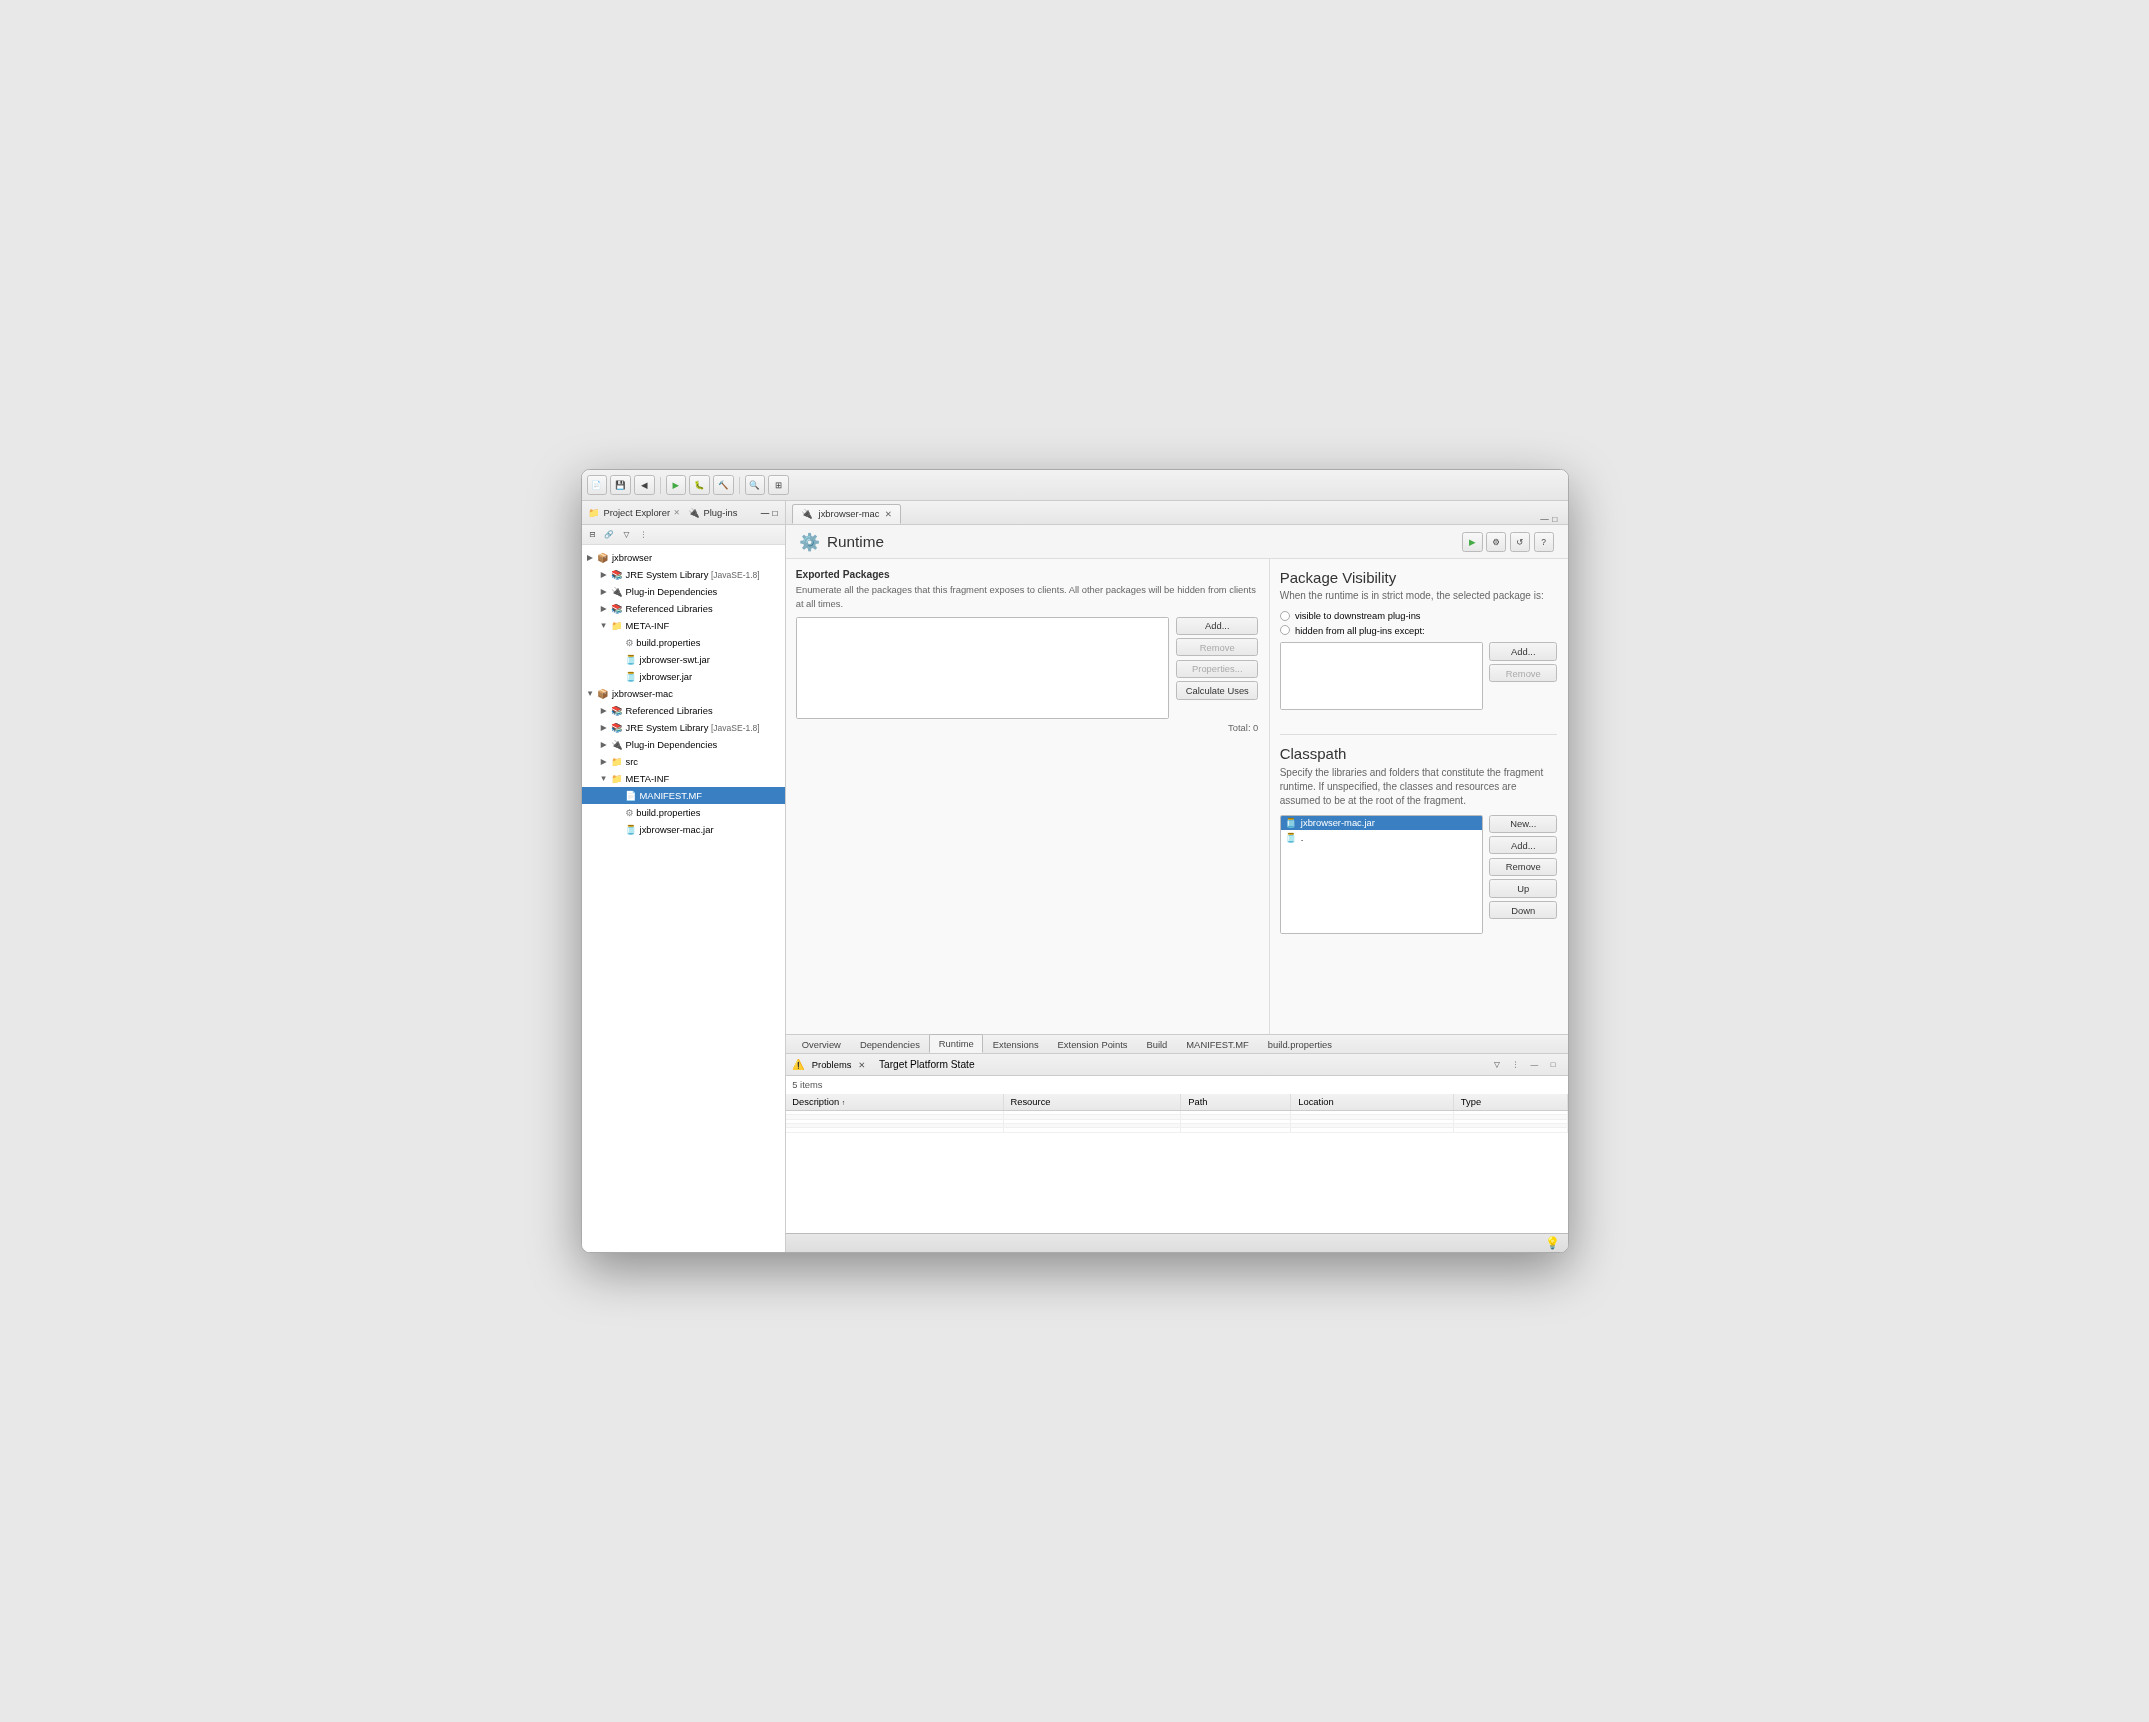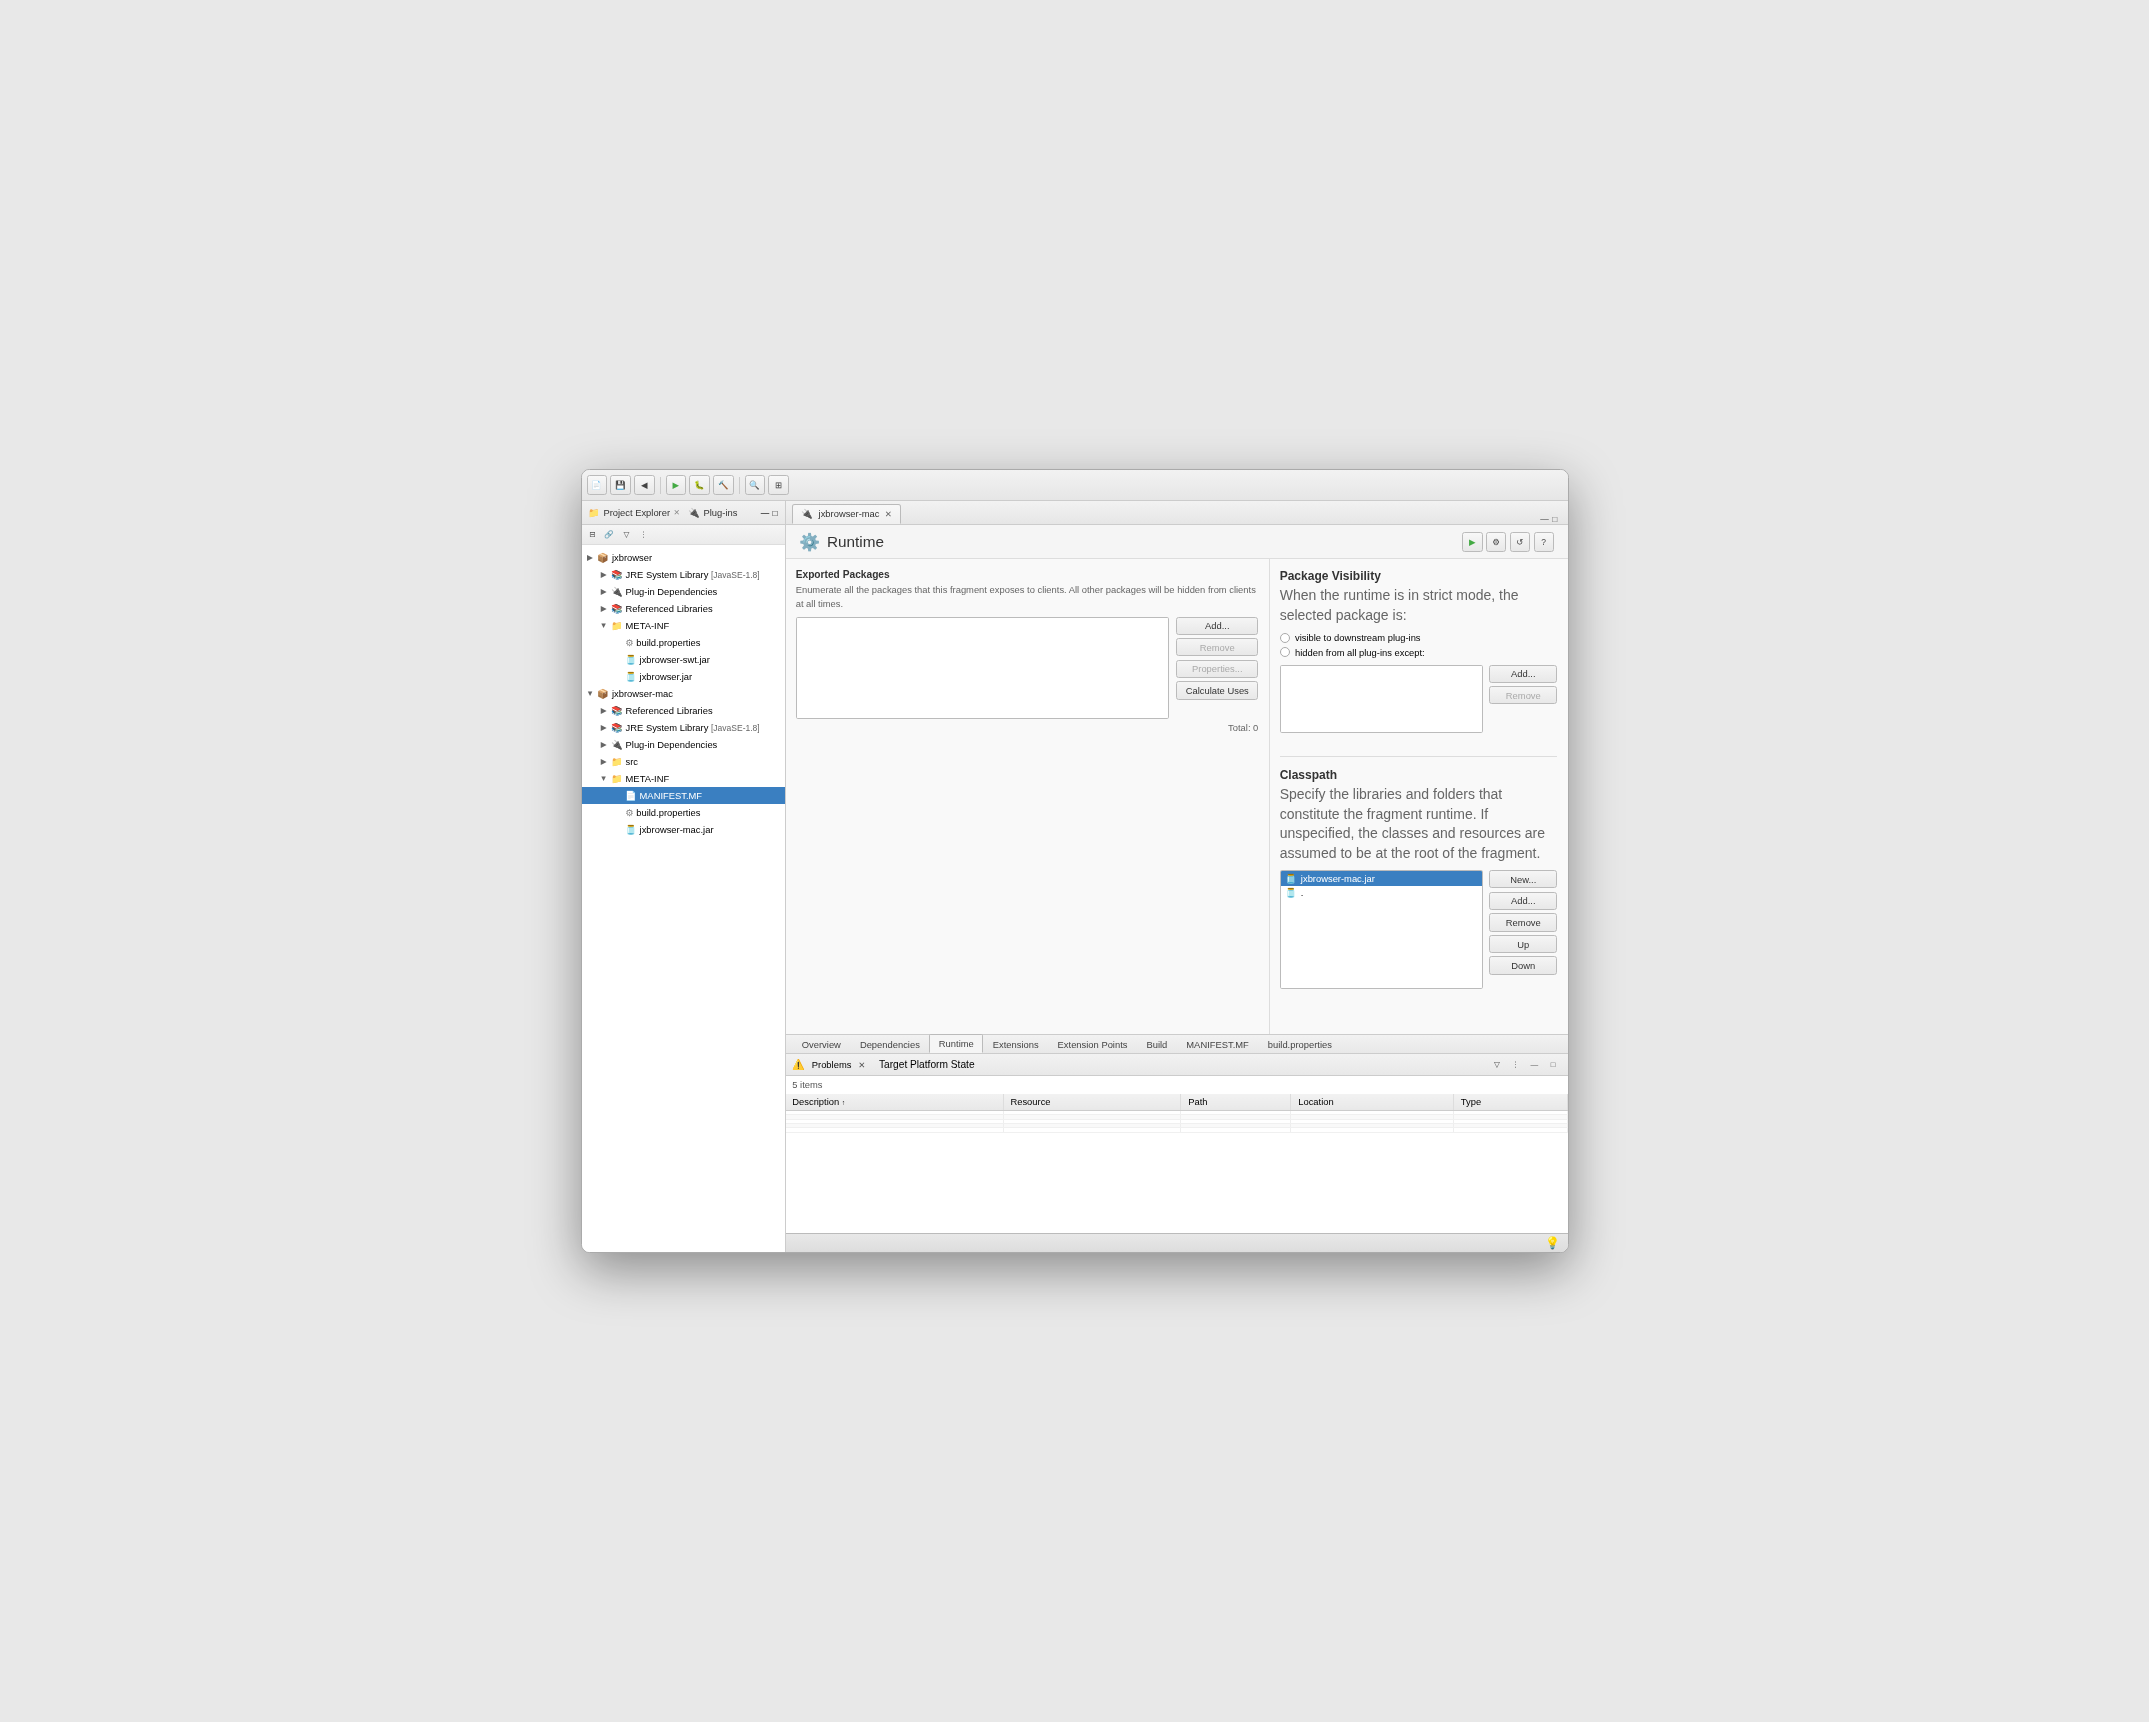--- a/index.html
+++ b/index.html
@@ -236,25 +236,25 @@
       min-width: 68px;
     }
     .action-btn:disabled, .action-btn.disabled {
       color: #aaa; cursor: default;
     }
     .exported-section { margin-bottom: 13.6px; }
     .total-label { font-size: 9.4px; color: #666; text-align: right; margin-top: 3.4px; }
     
     .right-section { margin-bottom: 13.6px; }
     .right-section-title {
-      font-size: 12px; font-weight: 700; color: #333;
+      font-size: 15px; font-weight: 400; color: #333;
       margin-bottom: 3.4px;
     }
     .right-section-desc {
-      font-size: 14px; color: #666; margin-bottom: 6.8px; line-height: 1.4;
+      font-size: 10px; color: #666; margin-bottom: 6.8px; line-height: 1.4;
     }
     .radio-group { display: flex; flex-direction: column; gap: 3.4px; margin-bottom: 6.8px; }
     .radio-item { display: flex; align-items: center; gap: 5.1px; font-size: 9.4px; }
     .radio-btn { width: 10.2px; height: 10.2px; border-radius: 50%; border: 0.9px solid #aaa; background: #fff; }
     .classpath-list {
       border: 0.9px solid #bbb;
       background: #fff;
       min-height: 85px;
       border-radius: 1.7px;
       overflow-y: auto;

